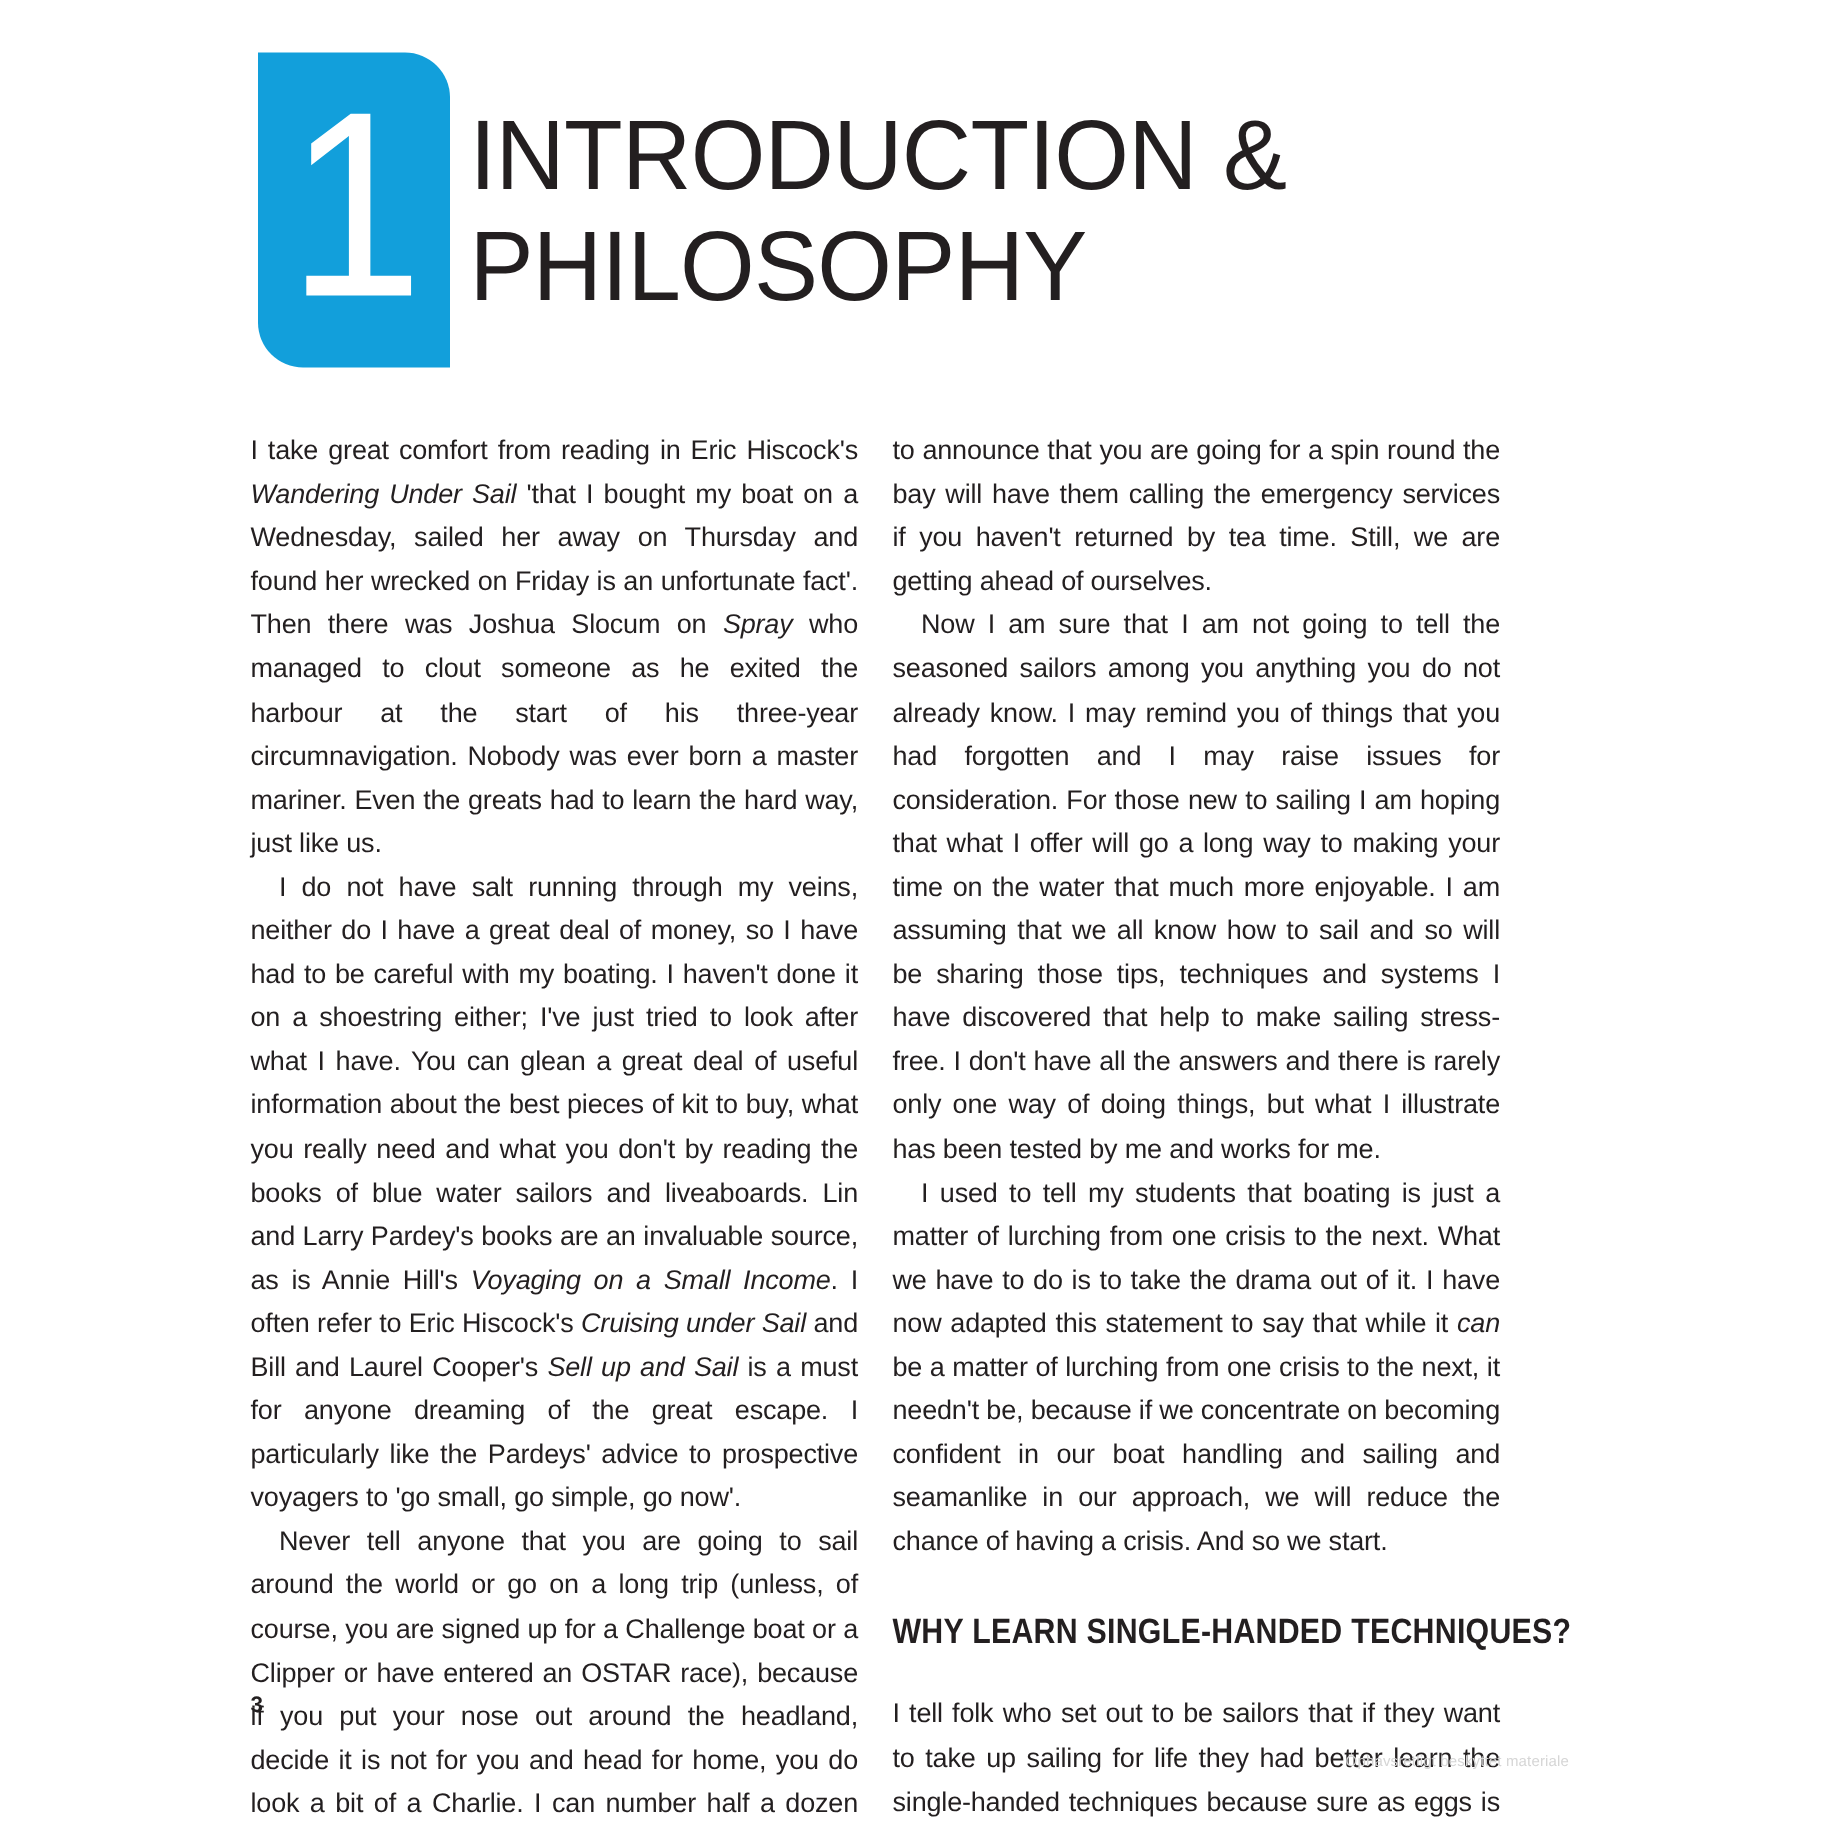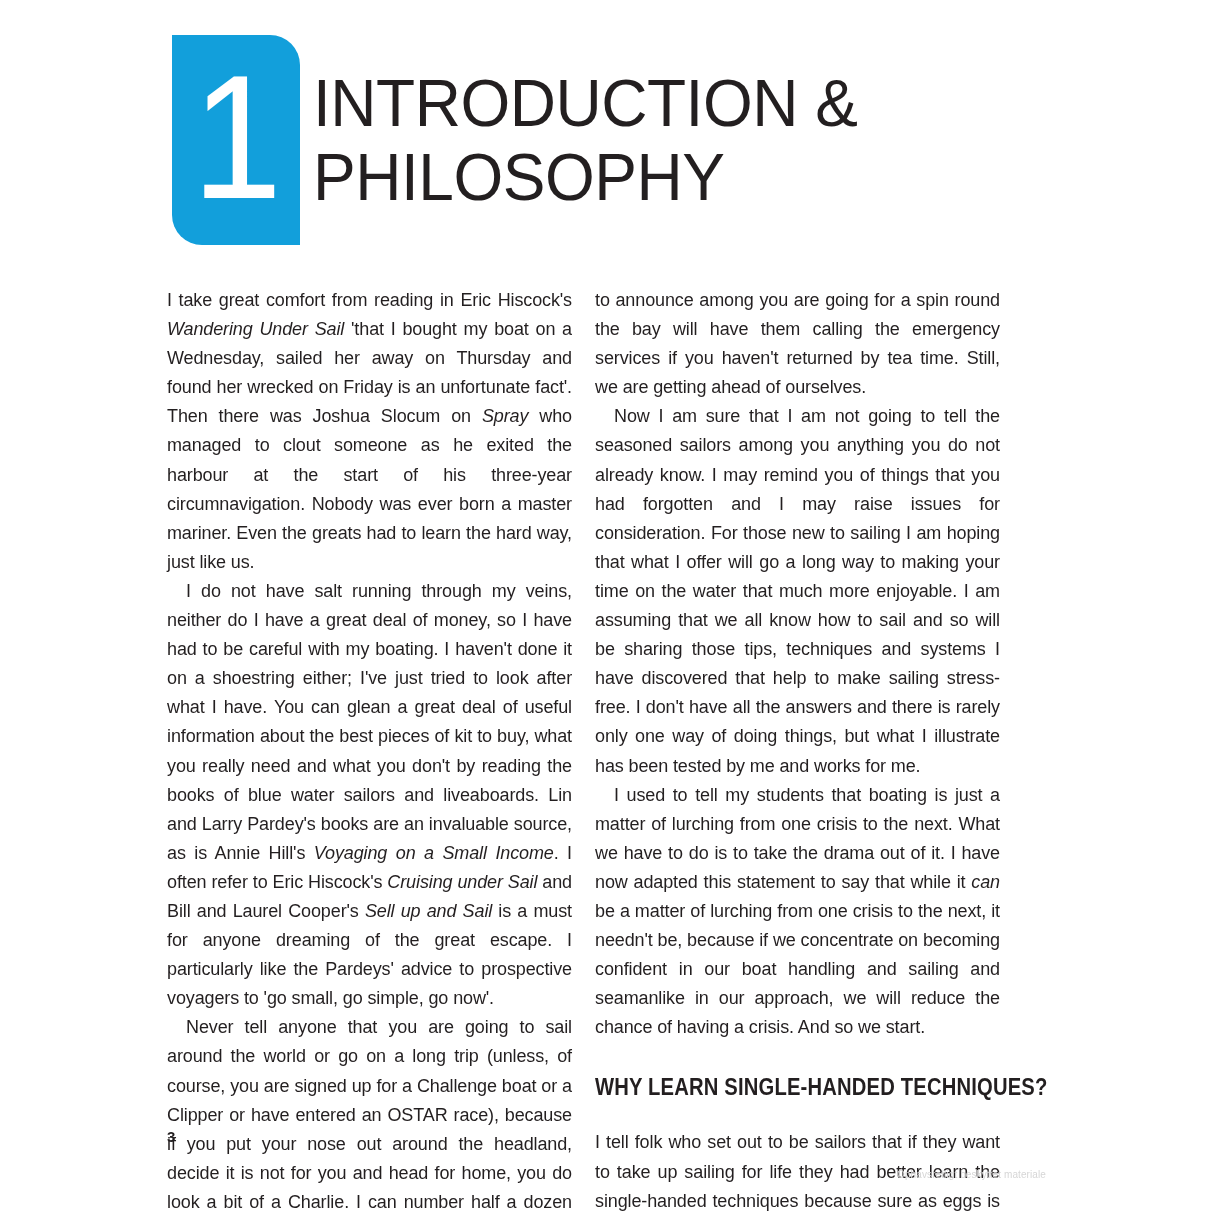--- a/index.html
+++ b/index.html
@@ -167,21 +167,21 @@
 
   <div class="columns">
 
     <div class="column column-left">
       <p class="body-paragraph">I take great comfort from reading in Eric Hiscock's <em>Wandering Under Sail</em> 'that I bought my boat on a Wednesday, sailed her away on Thursday and found her wrecked on Friday is an unfortunate fact'. Then there was Joshua Slocum on <em>Spray</em> who managed to clout someone as he exited the harbour at the start of his three-year circumnavigation. Nobody was ever born a master mariner. Even the greats had to learn the hard way, just like us.</p>
       <p class="body-paragraph">I do not have salt running through my veins, neither do I have a great deal of money, so I have had to be careful with my boating. I haven't done it on a shoestring either; I've just tried to look after what I have. You can glean a great deal of useful information about the best pieces of kit to buy, what you really need and what you don't by reading the books of blue water sailors and liveaboards. Lin and Larry Pardey's books are an invaluable source, as is Annie Hill's <em>Voyaging on a Small Income</em>. I often refer to Eric Hiscock's <em>Cruising under Sail</em> and Bill and Laurel Cooper's <em>Sell up and Sail</em> is a must for anyone dreaming of the great escape. I particularly like the Pardeys' advice to prospective voyagers to 'go small, go simple, go now'.</p>
       <p class="body-paragraph">Never tell anyone that you are going to sail around the world or go on a long trip (unless, of course, you are signed up for a Challenge boat or a Clipper or have entered an OSTAR race), because if you put your nose out around the headland, decide it is not for you and head for home, you do look a bit of a Charlie. I can number half a dozen boats as one sails down the Hamble that have gone no further. Round-the-world sailors, Mediterranean cruisers who are still here, departing one day. So if you plan to sail around the world, tell people you are going to make a trip to Lisbon and see how it goes from there. It's worth telling them you are going a reasonable distance because</p>
     </div>
 
     <div class="column column-right">
-      <p class="body-paragraph">to announce among you are going for a spin round the bay will have them calling the emergency services if you haven't returned by tea time. Still, we are getting ahead of ourselves.</p>
+      <p class="body-paragraph">to announce that you are going for a spin round the bay will have them calling the emergency services if you haven't returned by tea time. Still, we are getting ahead of ourselves.</p>
       <p class="body-paragraph">Now I am sure that I am not going to tell the seasoned sailors among you anything you do not already know. I may remind you of things that you had forgotten and I may raise issues for consideration. For those new to sailing I am hoping that what I offer will go a long way to making your time on the water that much more enjoyable. I am assuming that we all know how to sail and so will be sharing those tips, techniques and systems I have discovered that help to make sailing stress-free. I don't have all the answers and there is rarely only one way of doing things, but what I illustrate has been tested by me and works for me.</p>
       <p class="body-paragraph">I used to tell my students that boating is just a matter of lurching from one crisis to the next. What we have to do is to take the drama out of it. I have now adapted this statement to say that while it <em>can</em> be a matter of lurching from one crisis to the next, it needn't be, because if we concentrate on becoming confident in our boat handling and sailing and seamanlike in our approach, we will reduce the chance of having a crisis. And so we start.</p>
 
       <h2 class="section-heading">WHY LEARN SINGLE-HANDED TECHNIQUES?</h2>
 
       <p class="body-paragraph section-body">I tell folk who set out to be sailors that if they want to take up sailing for life they had better learn the single-handed techniques because sure as eggs is eggs they will be single-handing one day. This could be early on after they have frightened the entire family away or later on as the last remaining family member begins to make excuses.</p>
     </div>
 
   </div>
 

